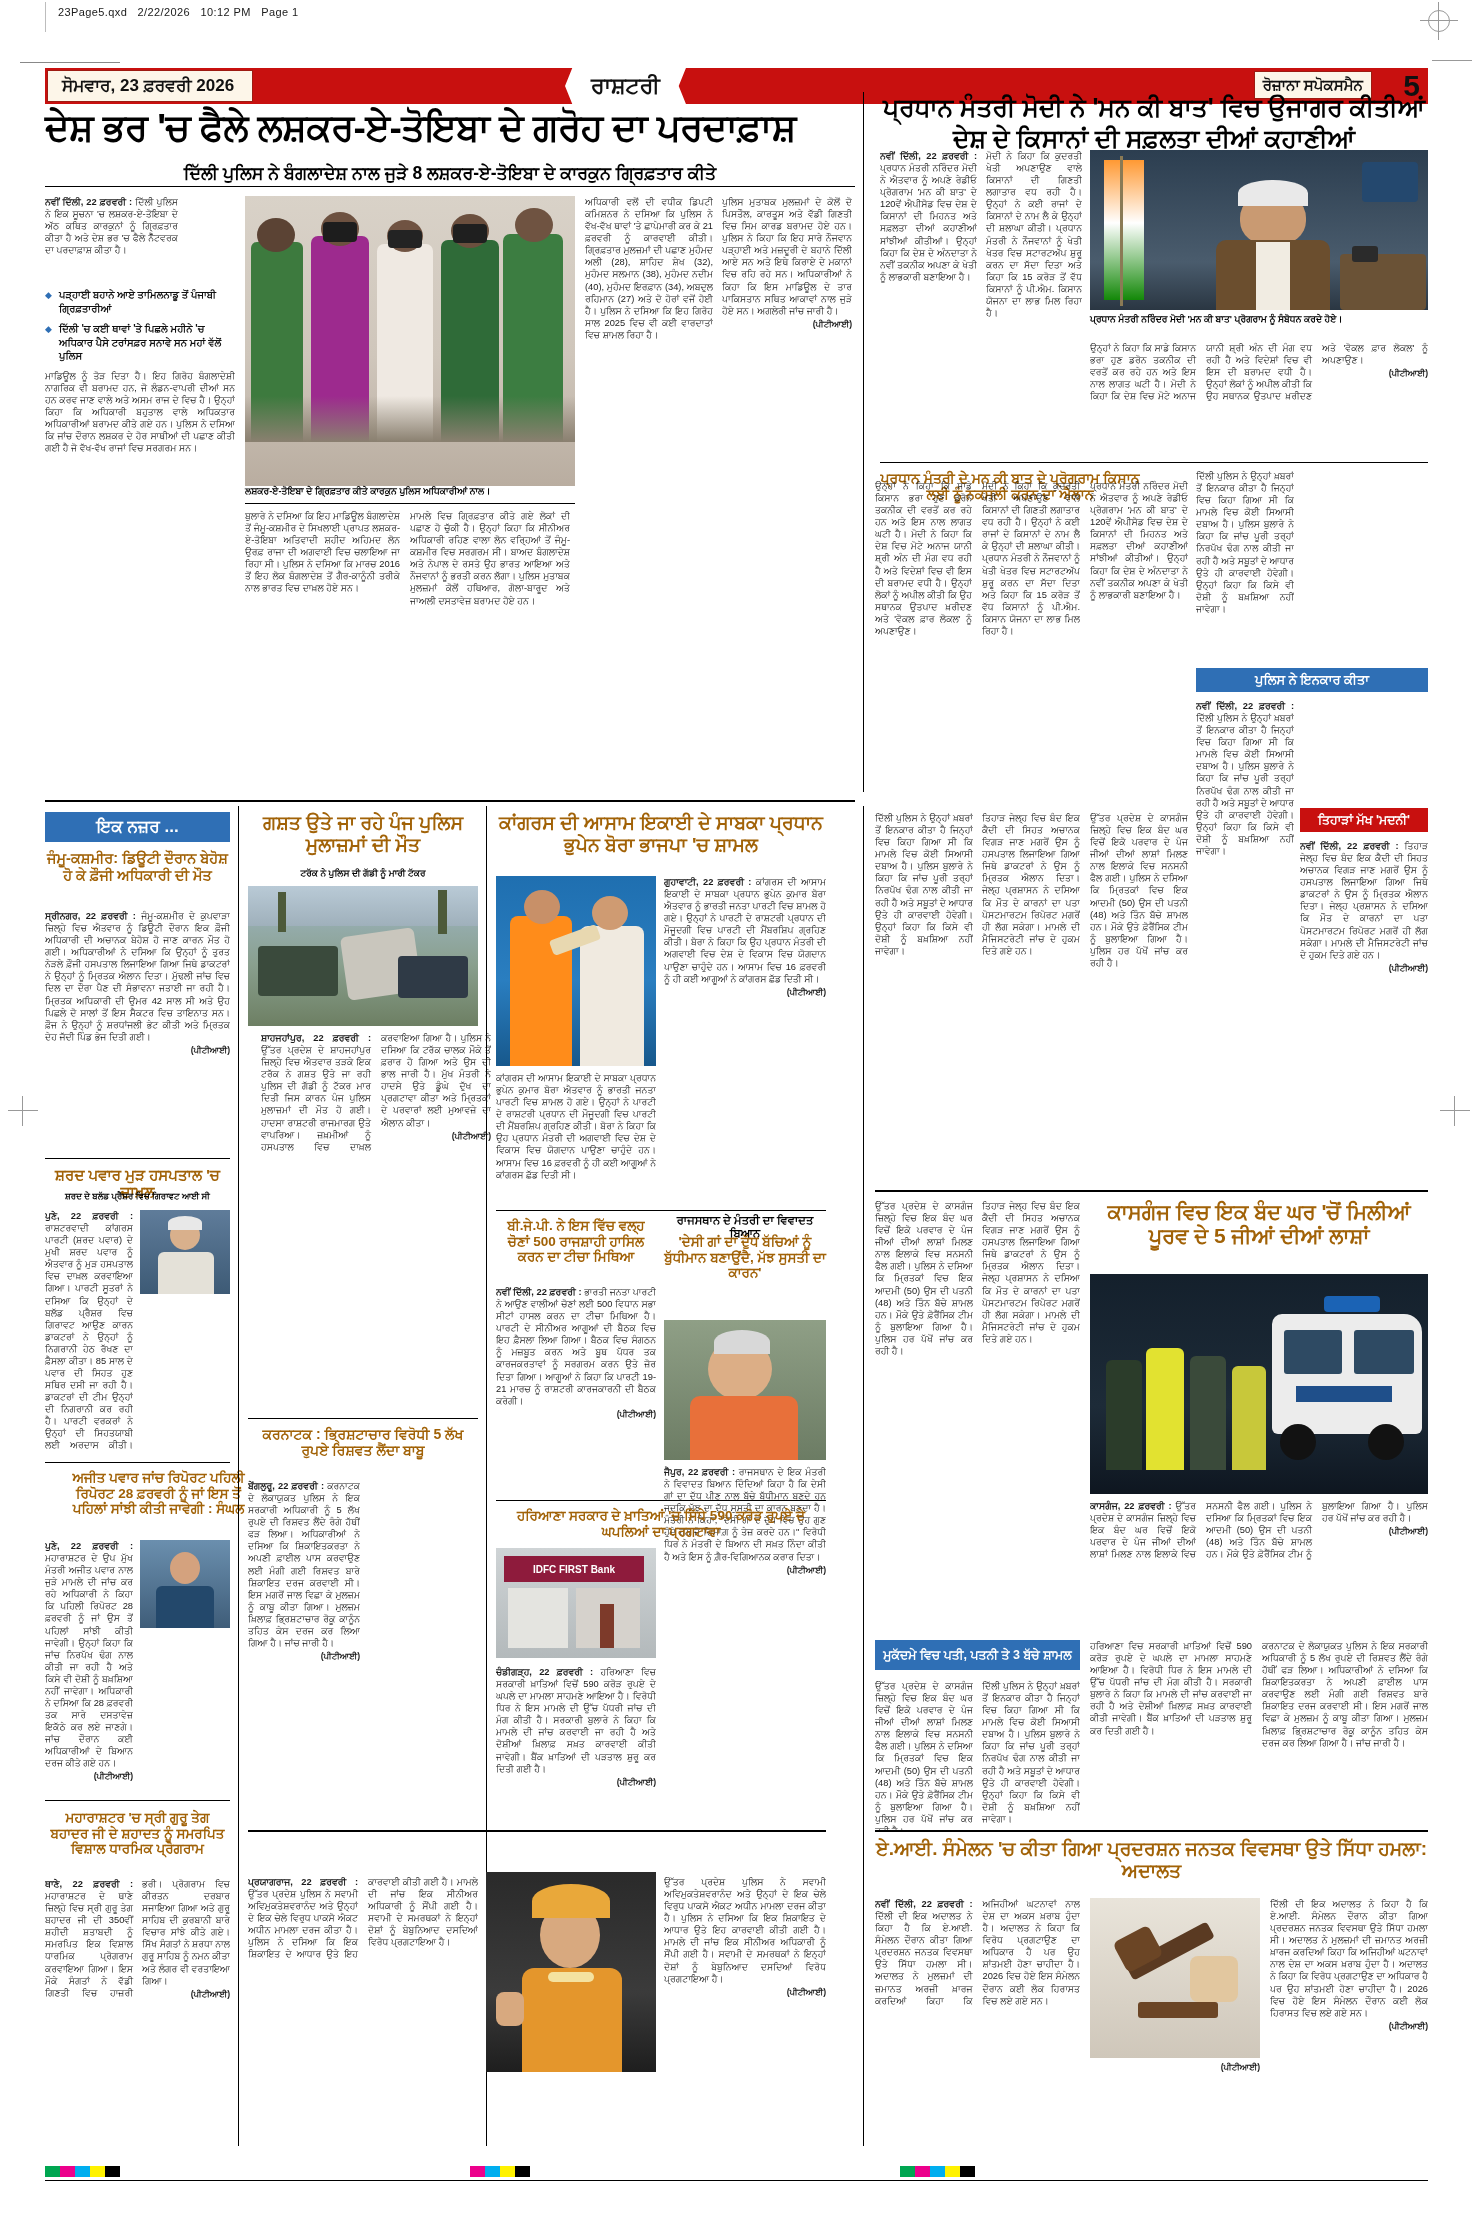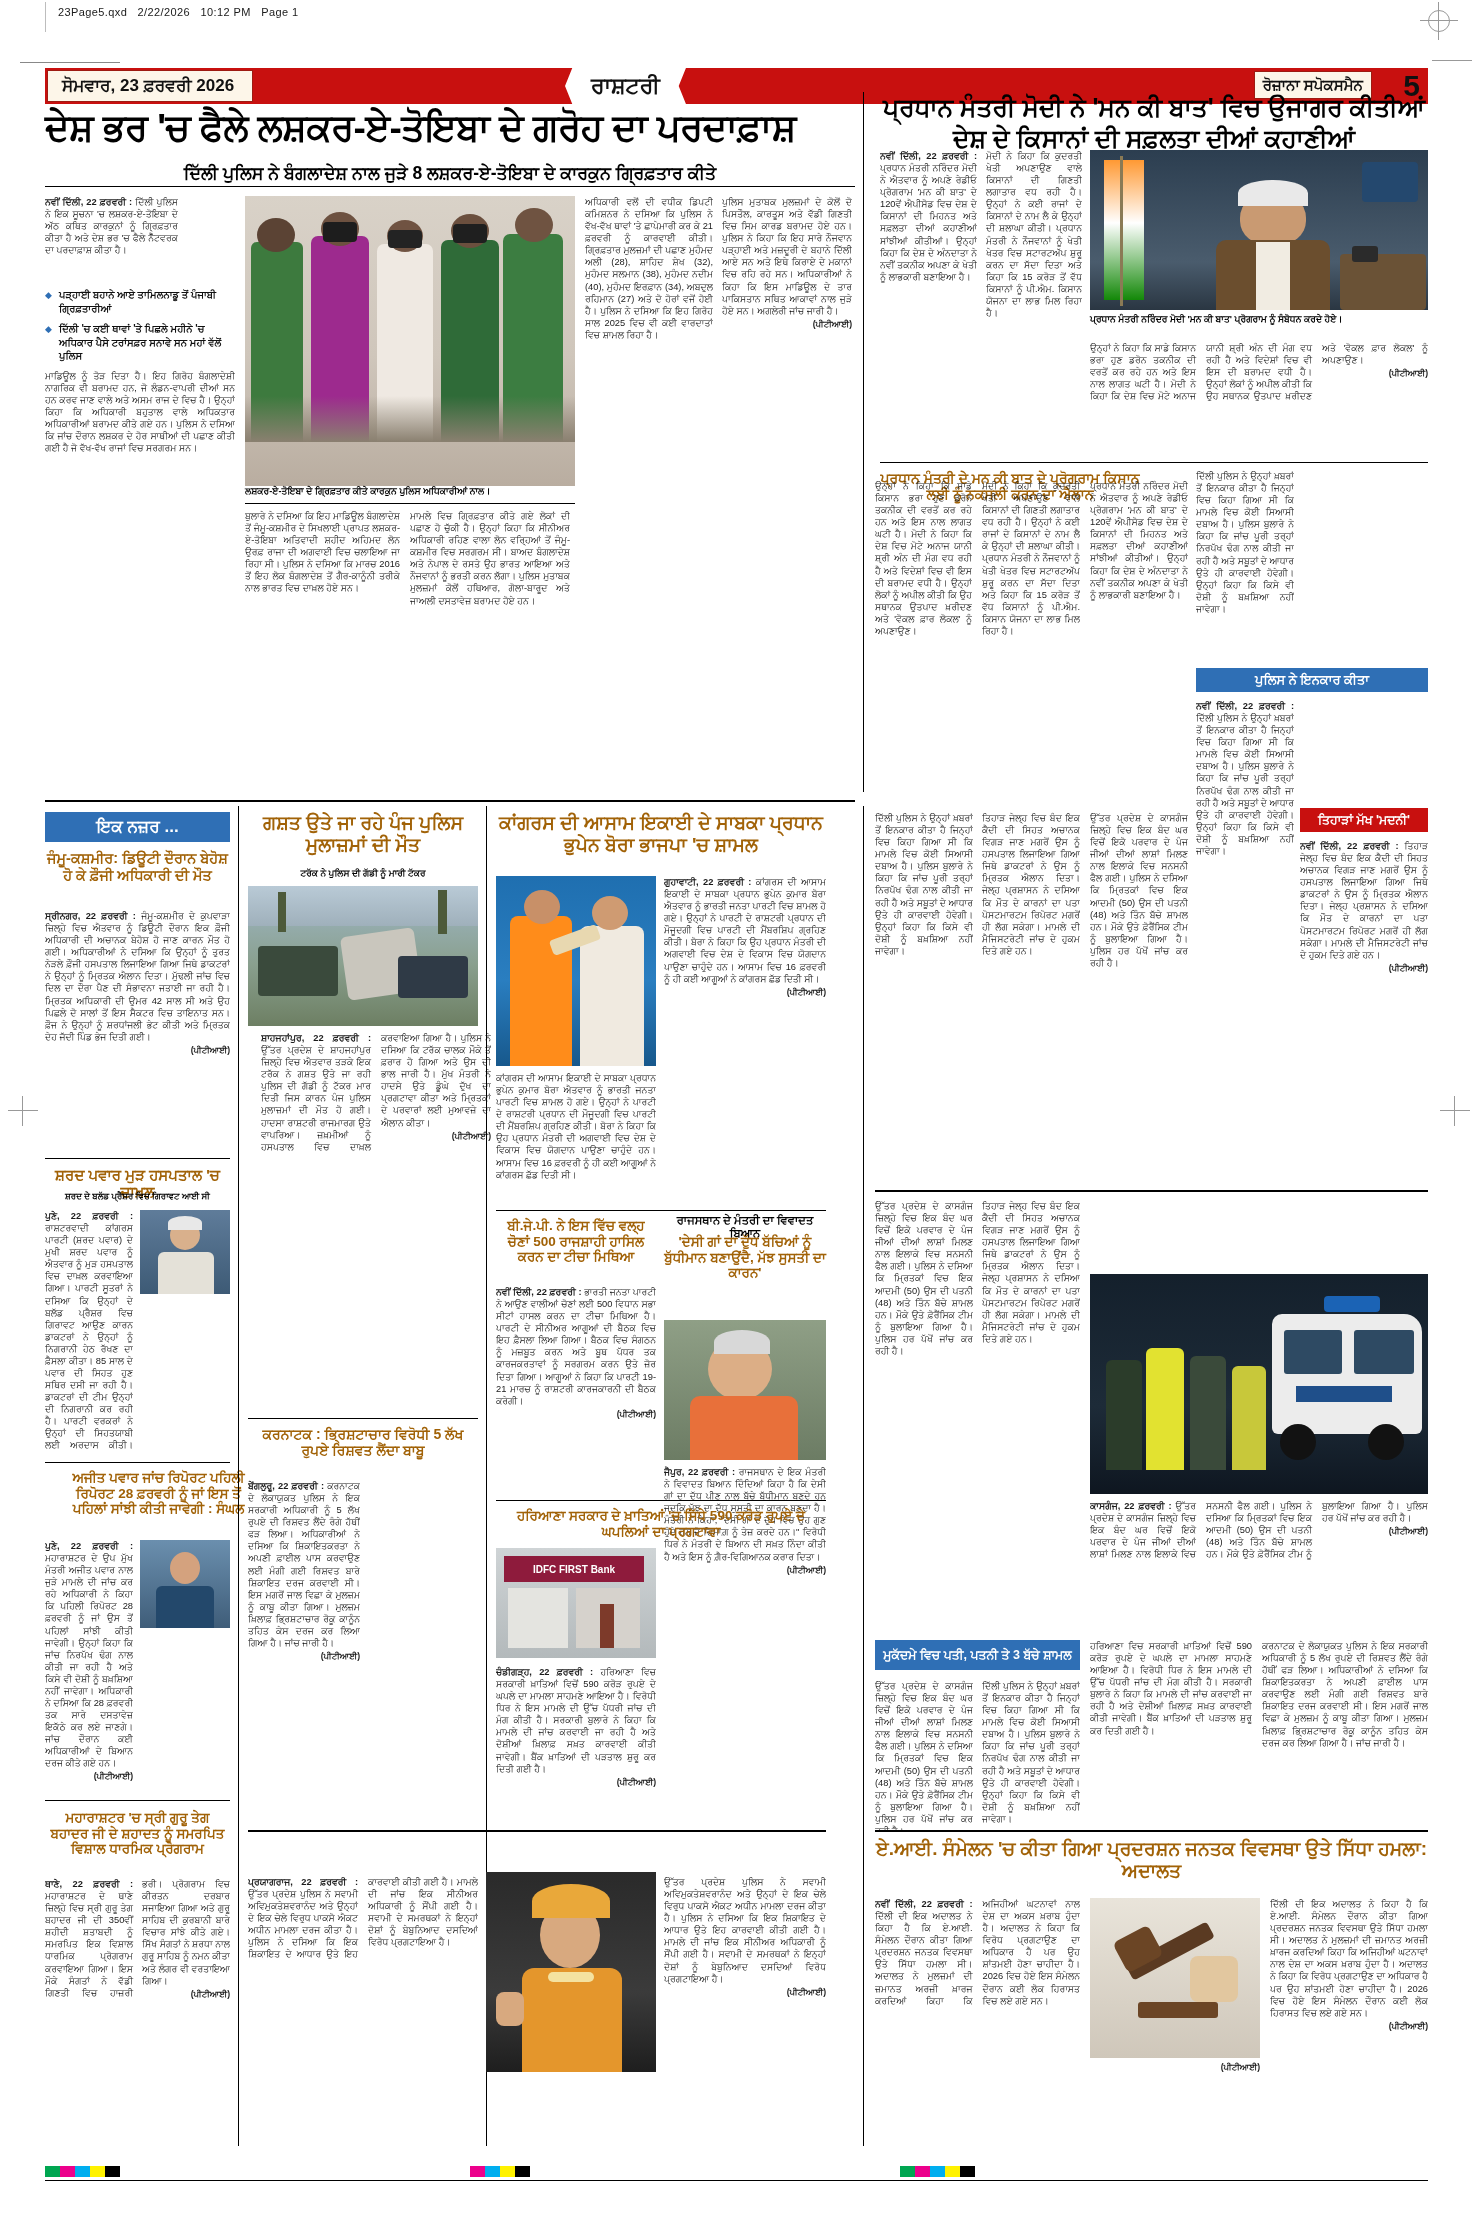--- a/index.html
+++ b/index.html
@@ -401,20 +401,21 @@
     <p>ਦਿੱਲੀ ਪੁਲਿਸ ਨੇ ਉਨ੍ਹਾਂ ਖ਼ਬਰਾਂ ਤੋਂ ਇਨਕਾਰ ਕੀਤਾ ਹੈ ਜਿਨ੍ਹਾਂ ਵਿਚ ਕਿਹਾ ਗਿਆ ਸੀ ਕਿ ਮਾਮਲੇ ਵਿਚ ਕੋਈ ਸਿਆਸੀ ਦਬਾਅ ਹੈ। ਪੁਲਿਸ ਬੁਲਾਰੇ ਨੇ ਕਿਹਾ ਕਿ ਜਾਂਚ ਪੂਰੀ ਤਰ੍ਹਾਂ ਨਿਰਪੱਖ ਢੰਗ ਨਾਲ ਕੀਤੀ ਜਾ ਰਹੀ ਹੈ ਅਤੇ ਸਬੂਤਾਂ ਦੇ ਆਧਾਰ ਉਤੇ ਹੀ ਕਾਰਵਾਈ ਹੋਵੇਗੀ। ਉਨ੍ਹਾਂ ਕਿਹਾ ਕਿ ਕਿਸੇ ਵੀ ਦੋਸ਼ੀ ਨੂੰ ਬਖ਼ਸ਼ਿਆ ਨਹੀਂ ਜਾਵੇਗਾ।</p>
   </div>
   <div class="col" style="left:982px; top:812px; width:98px; height:370px;">
     <p>ਤਿਹਾੜ ਜੇਲ੍ਹ ਵਿਚ ਬੰਦ ਇਕ ਕੈਦੀ ਦੀ ਸਿਹਤ ਅਚਾਨਕ ਵਿਗੜ ਜਾਣ ਮਗਰੋਂ ਉਸ ਨੂੰ ਹਸਪਤਾਲ ਲਿਜਾਇਆ ਗਿਆ ਜਿਥੇ ਡਾਕਟਰਾਂ ਨੇ ਉਸ ਨੂੰ ਮ੍ਰਿਤਕ ਐਲਾਨ ਦਿਤਾ। ਜੇਲ੍ਹ ਪ੍ਰਸ਼ਾਸਨ ਨੇ ਦਸਿਆ ਕਿ ਮੌਤ ਦੇ ਕਾਰਨਾਂ ਦਾ ਪਤਾ ਪੋਸਟਮਾਰਟਮ ਰਿਪੋਰਟ ਮਗਰੋਂ ਹੀ ਲੱਗ ਸਕੇਗਾ। ਮਾਮਲੇ ਦੀ ਮੈਜਿਸਟਰੇਟੀ ਜਾਂਚ ਦੇ ਹੁਕਮ ਦਿਤੇ ਗਏ ਹਨ।</p>
   </div>
   <div class="col" style="left:1090px; top:812px; width:98px; height:370px;">
     <p>ਉੱਤਰ ਪ੍ਰਦੇਸ਼ ਦੇ ਕਾਸਗੰਜ ਜ਼ਿਲ੍ਹੇ ਵਿਚ ਇਕ ਬੰਦ ਘਰ ਵਿਚੋਂ ਇਕੋ ਪਰਵਾਰ ਦੇ ਪੰਜ ਜੀਆਂ ਦੀਆਂ ਲਾਸ਼ਾਂ ਮਿਲਣ ਨਾਲ ਇਲਾਕੇ ਵਿਚ ਸਨਸਨੀ ਫੈਲ ਗਈ। ਪੁਲਿਸ ਨੇ ਦਸਿਆ ਕਿ ਮ੍ਰਿਤਕਾਂ ਵਿਚ ਇਕ ਆਦਮੀ (50) ਉਸ ਦੀ ਪਤਨੀ (48) ਅਤੇ ਤਿੰਨ ਬੱਚੇ ਸ਼ਾਮਲ ਹਨ। ਮੌਕੇ ਉਤੇ ਫ਼ੋਰੈਂਸਿਕ ਟੀਮ ਨੂੰ ਬੁਲਾਇਆ ਗਿਆ ਹੈ। ਪੁਲਿਸ ਹਰ ਪੱਖੋਂ ਜਾਂਚ ਕਰ ਰਹੀ ਹੈ।</p>
   </div>
 
   <div class="hdiv2" style="left:875px; top:1190px; width:553px;"></div>
+  <div class="subhead xl" style="left:1090px; top:1200px; width:338px; font-size:21px;">ਕਾਸਗੰਜ ਵਿਚ ਇਕ ਬੰਦ ਘਰ 'ਚੋਂ ਮਿਲੀਆਂ ਪੂਰਵ ਦੇ 5 ਜੀਆਂ ਦੀਆਂ ਲਾਸ਼ਾਂ</div>
   <div class="photo" style="left:1090px; top:1274px; width:338px; height:220px;
               background:linear-gradient(180deg,#14202c 0%,#1d2b38 60%,#0e1620 100%);">
     <div style="position:absolute;right:6px;top:40px;width:150px;height:120px;background:#ececec;border-radius:10px 18px 6px 6px;"></div>
     <div style="position:absolute;right:14px;top:56px;width:60px;height:44px;background:#2e4a63;border-radius:3px;"></div>
     <div style="position:absolute;right:86px;top:56px;width:58px;height:44px;background:#2e4a63;border-radius:3px;"></div>
     <div style="position:absolute;right:36px;top:112px;width:96px;height:16px;background:#1f4f8a;"></div>
     <div style="position:absolute;right:24px;top:150px;width:36px;height:36px;background:#121212;border-radius:50%;"></div>
     <div style="position:absolute;right:112px;top:150px;width:36px;height:36px;background:#121212;border-radius:50%;"></div>
     <div style="position:absolute;right:48px;top:22px;width:56px;height:16px;background:#1b63b5;border-radius:4px;"></div>
     <div style="position:absolute;left:16px;top:86px;width:36px;height:110px;background:#2b3c2a;border-radius:6px 6px 0 0;"></div>

